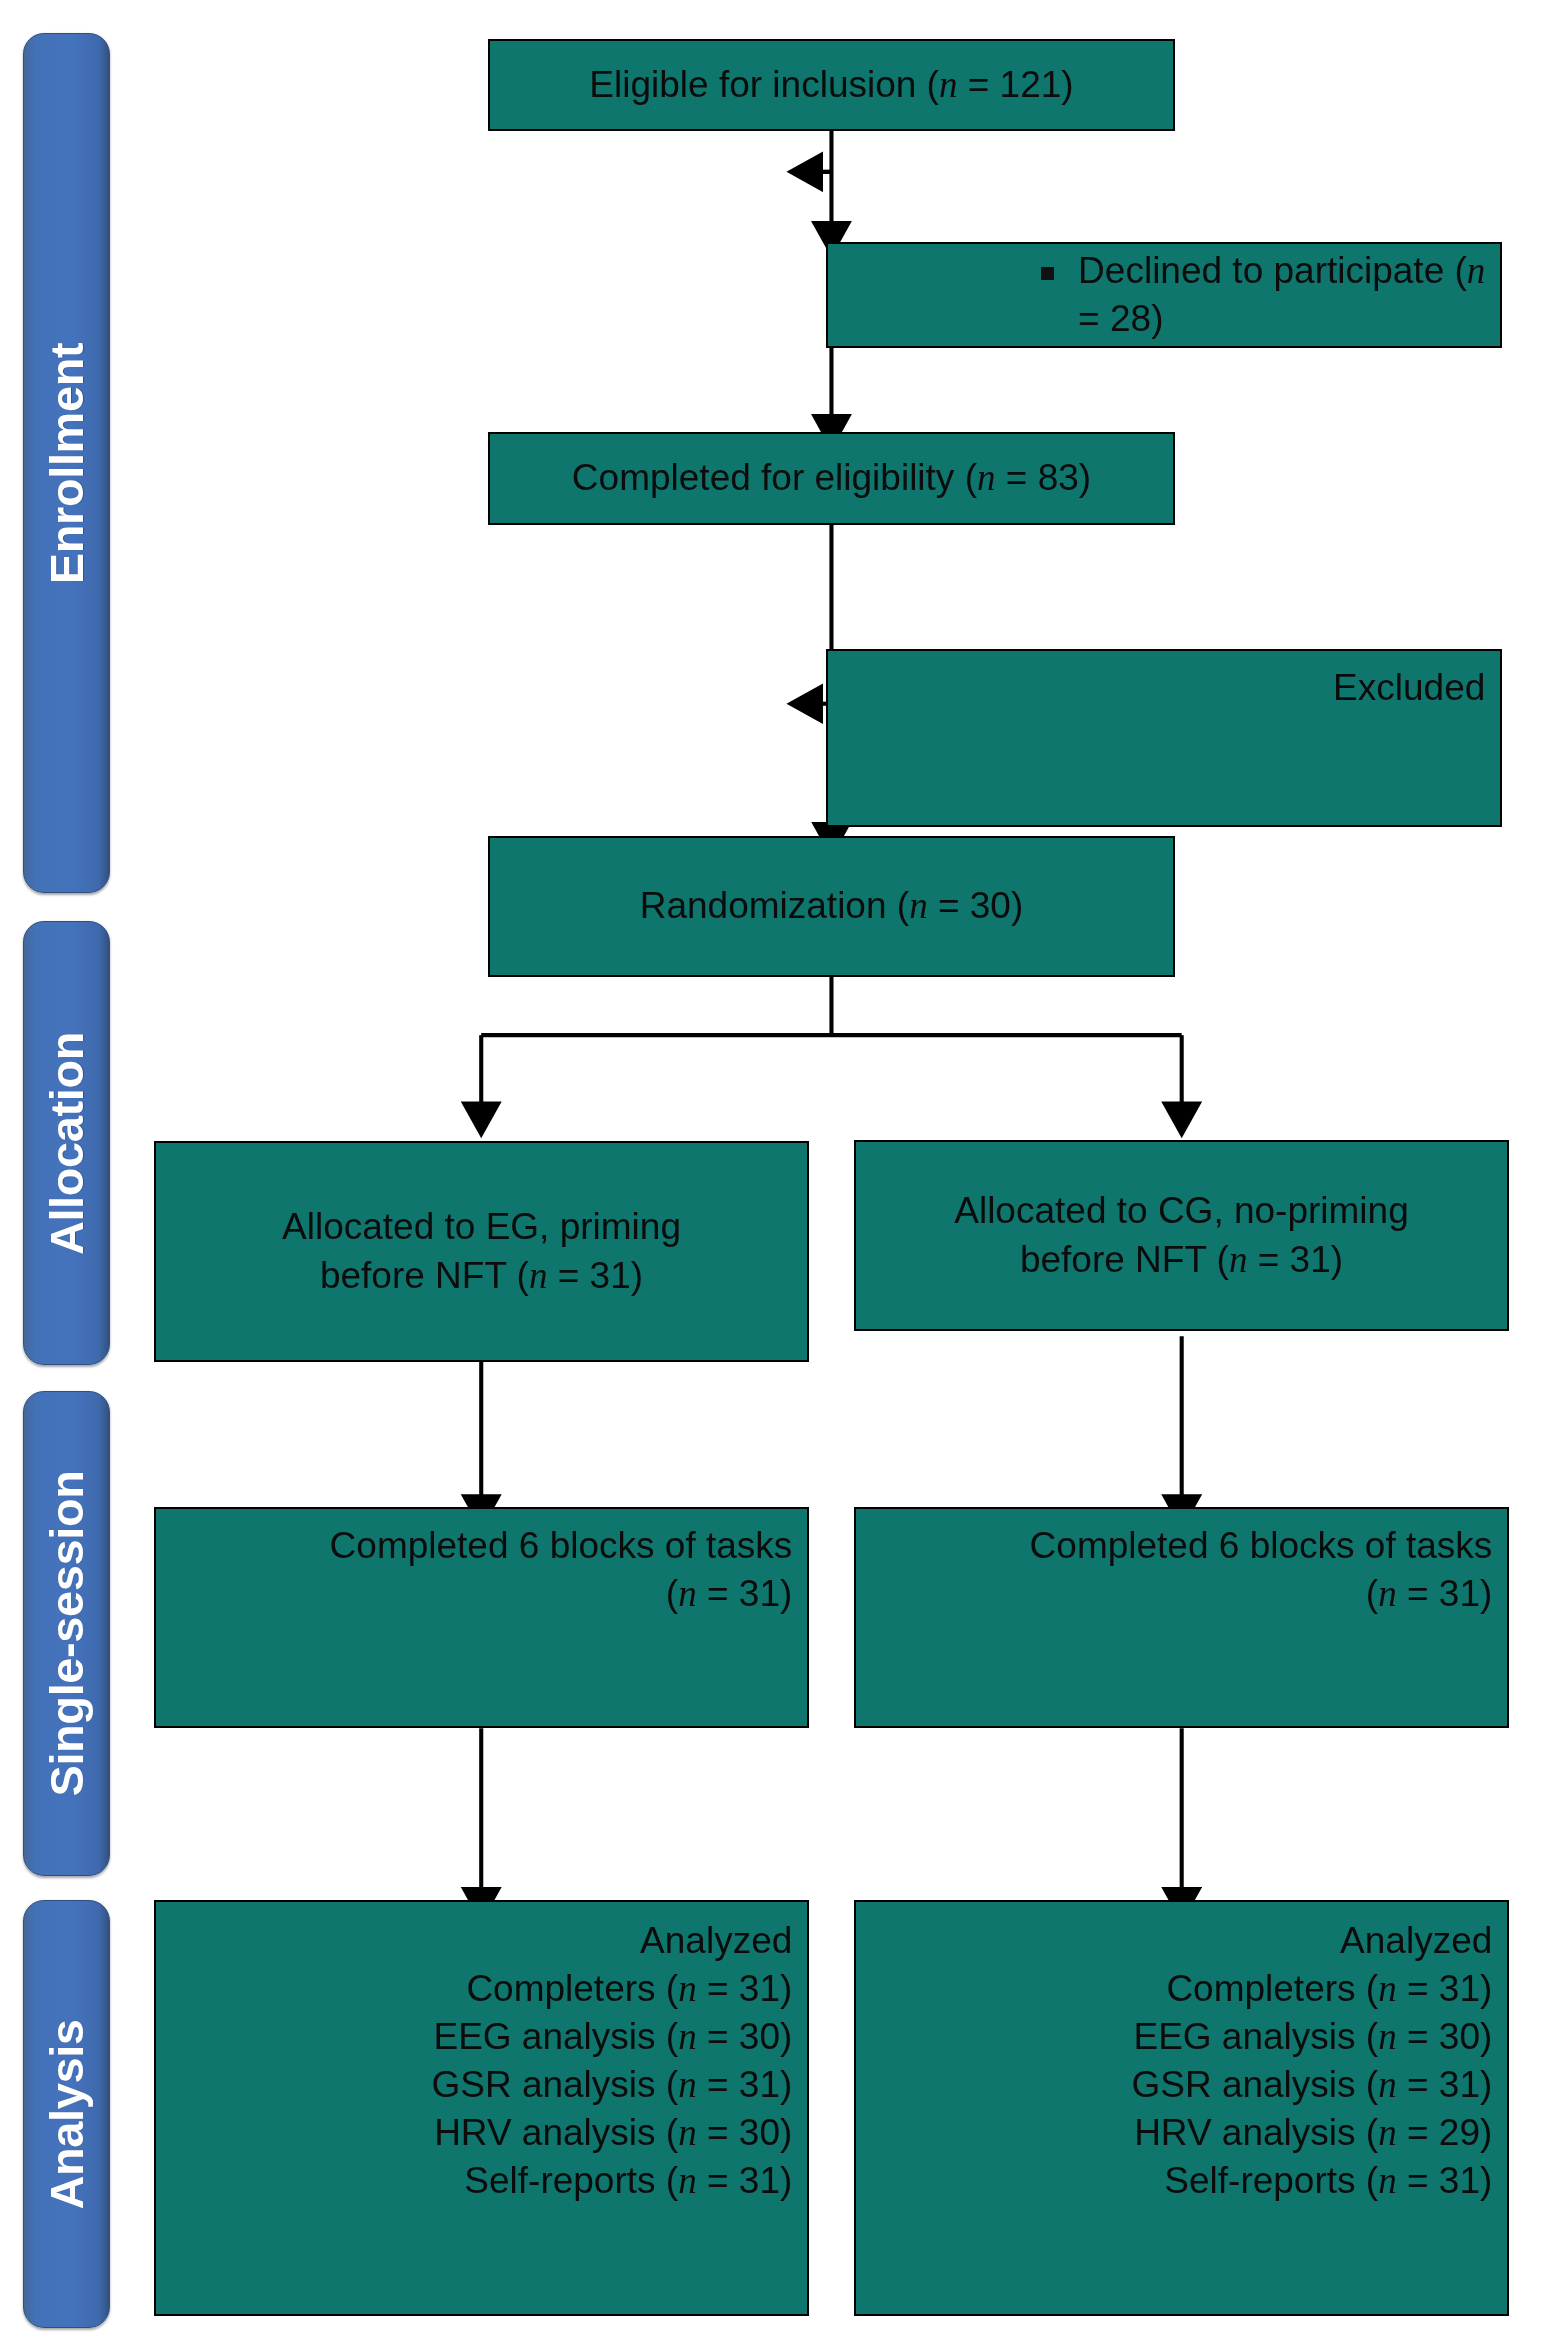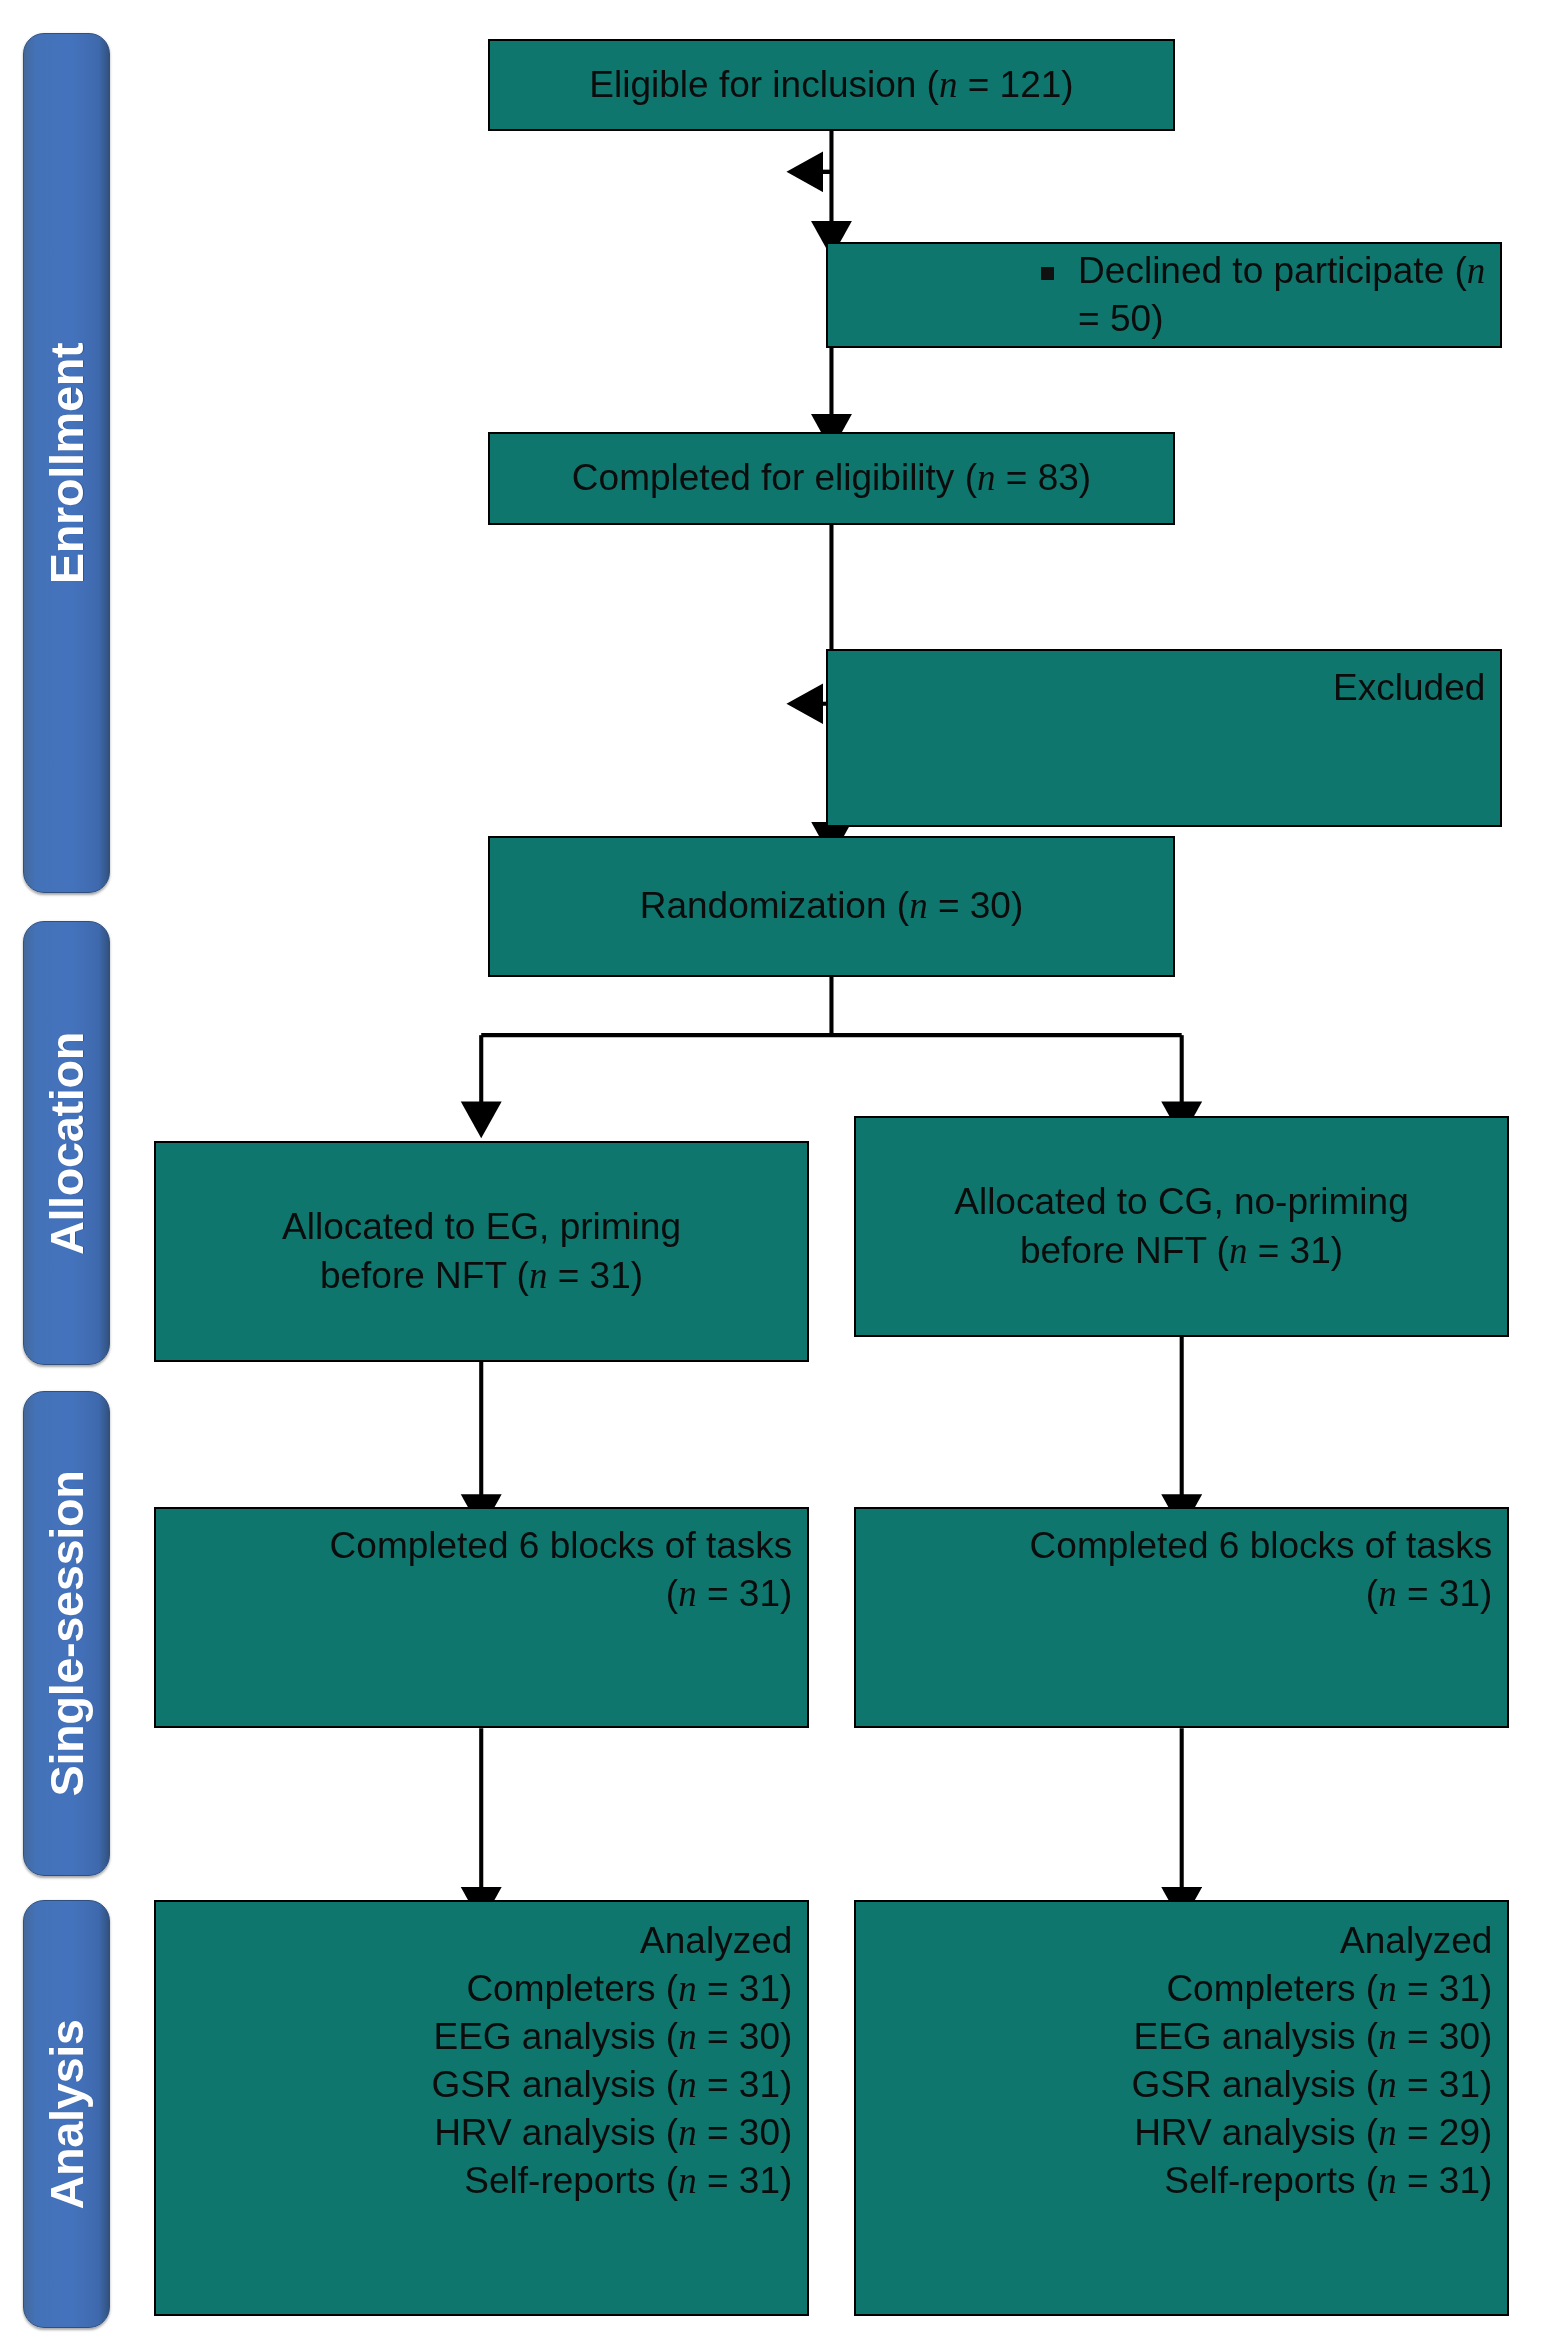--- a/index.html
+++ b/index.html
@@ -134,42 +134,42 @@
     <span>Analysis</span>
   </div>
 
   <div class="node center" style="left:488px; top:39px; width:687px; height:92px;">
     <span class="line"><span>Eligible for inclusion (</span><i class="nital">n</i><span> = 121)</span></span>
   </div>
 
   <div class="node leftal" style="left:826px; top:242px; width:676px; height:106px;">
     <div class="bul">
       <span class="sq"></span>
-      <span class="txt"><span>Declined to participate (</span><i class="nital">n</i><br><span>= 50)</span></span>
+      <span class="txt"><span>Declined to participate (</span><i class="nital">n</i><br><span>= 28)</span></span>
     </div>
   </div>
 
   <div class="node center" style="left:488px; top:432px; width:687px; height:93px;">
     <span class="line"><span>Completed for eligibility (</span><i class="nital">n</i><span> = 83)</span></span>
   </div>
 
   <div class="node leftal topal" style="left:826px; top:615px; width:676px; height:178px;margin-top:34px;">
     <span class="line">Excluded</span>
   </div>
 
   <div class="node center" style="left:488px; top:836px; width:687px; height:141px;">
     <span class="line"><span>Randomization (</span><i class="nital">n</i><span> = 30)</span></span>
   </div>
 
   <div class="node center" style="left:154px; top:1116px; width:655px; height:221px;margin-top:25px;">
     <span class="line">Allocated to EG, priming</span>
     <span class="line"><span>before NFT (</span><i class="nital">n</i><span> = 31)</span></span>
   </div>
 
-  <div class="node center" style="left:854px; top:1116px; width:655px; height:221px;">
+  <div class="node center" style="left:854px; top:1140px; width:655px; height:191px;">
     <span class="line">Allocated to CG, no-priming</span>
     <span class="line"><span>before NFT (</span><i class="nital">n</i><span> = 31)</span></span>
   </div>
 
   <div class="node leftal topal" style="left:154px; top:1507px; width:655px; height:221px;">
     <span class="line">Completed 6 blocks of tasks</span>
     <span class="line"><span>(</span><i class="nital">n</i><span> = 31)</span></span>
   </div>
 
   <div class="node leftal topal" style="left:854px; top:1507px; width:655px; height:221px;">

